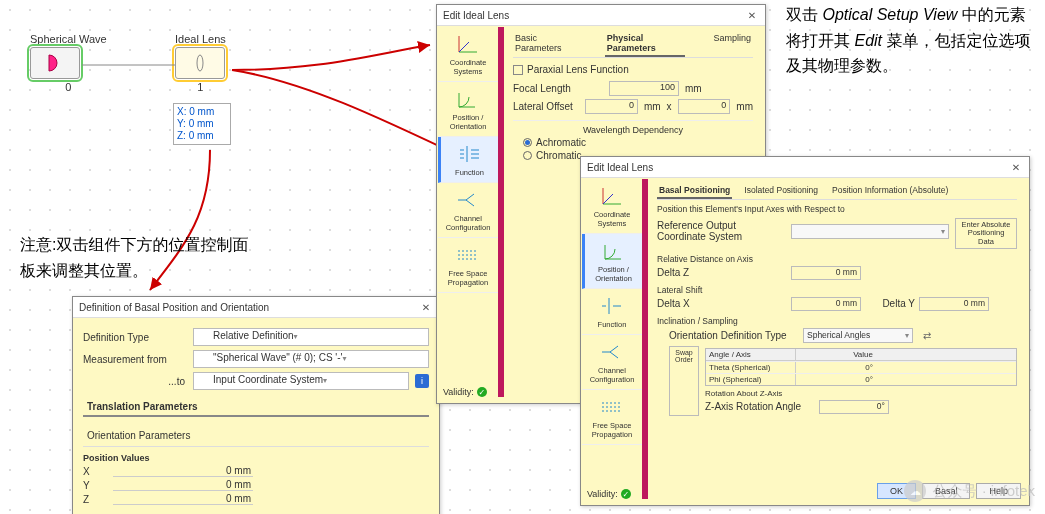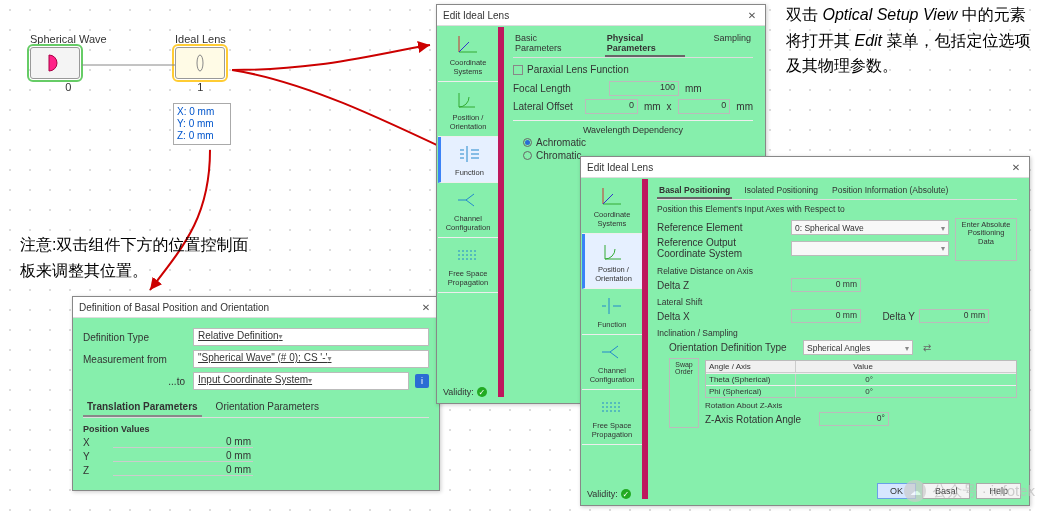--- a/index.html
+++ b/index.html
@@ -21,31 +21,31 @@
 .pos-panel { position: absolute; width: 58px; border: 1px solid #aaa; background: #fff; font-size: 10px; color: #0055cc; padding: 2px 3px; line-height: 1.2; }
 
 
 .arrows { position: absolute; left:0; top:0; width:1045px; height:514px; pointer-events:none; }
 
 
 .anno { position: absolute; font-size: 16px; color: #000; line-height: 1.6; }
 .anno em { font-style: italic; text-align: right; }
 
 
-.dialog { position: absolute; background: #86efac; border: 1px solid #888; box-shadow: 1px 1px 4px rgba(0,0,0,0.2); font-size: 10px; color: #333; }
+.dialog { position: absolute; background: #fef9c3; border: 1px solid #888; box-shadow: 1px 1px 4px rgba(0,0,0,0.2); font-size: 10px; color: #333; }
 .dialog-title { display:flex; justify-content:space-between; align-items:center; padding: 3px 6px; border-bottom: 1px solid #ddd; background:#fff; font-size:10px; }
 .close-x { width:14px; height:14px; display:flex; align-items:center; justify-content:center; color:#555; }
 
 
 .d1 { left: 72px; top: 296px; width: 368px; }
 .d1 .body { padding: 6px 10px 12px; }
 .d1 .row { display:flex; align-items:center; margin: 4px 0; }
 .d1 .lab { width: 110px; color:#333; }
-.d1 .inp { flex:1; border:1px solid #bbb; height:18px; padding:1px 4px; background:#fff; font-size:10px;text-decoration:underline; }
-.d1 .tabs { margin-top:8px; border-bottom:1px solid #ddd; display:flex; gap:10px; }
+.d1 .inp { flex:1; border:1px solid #bbb; height:18px; padding:1px 19px; background:#fff; font-size:10px; }
+.d1 .tabs { margin-top:8px; border-bottom:1px solid #ddd; display:flex; gap:10px;flex-direction:column; }
 .d1 .tab { padding:3px 4px; border-bottom:2px solid transparent; }
 .d1 .tab.active { border-bottom-color:#888; font-weight:bold; }
 .d1 .subhead { font-weight:bold; margin:6px 0 2px; font-size:9px; }
 .d1 .valrow { display:flex; align-items:center; margin:2px 0; }
 .d1 .valrow .k { width:30px; }
 .d1 .valrow .v { width:140px; text-align:right; border-bottom:1px solid #ccc; padding-right:2px; }
 .info-i { width:14px; height:14px; background:#2b6cd4; color:#fff; border-radius:2px; display:flex; align-items:center; justify-content:center; font-size:9px; margin-left:6px; }
 
 
 .d2 { left: 436px; top: 4px; width: 330px; height: 400px; }
@@ -285,27 +285,20 @@
   </div>
   <div class="main">
     <div class="tabs3">
       <span class="t active">Basal Positioning</span>
       <span class="t">Isolated Positioning</span>
       <span class="t">Position Information (Absolute)</span>
     </div>
     <div class="section">Position this Element's Input Axes with Respect to</div>
     <div style="display:flex; gap:6px;">
       <div style="flex:1;">
-        <div class="row3">
-            <span class="l">Reference Element</span>
-            <span class="sel">
-              <span>0: Spherical Wave</span>
-              <span class="chev"></span>
-            </span>
-          </div>
         <div class="row3">
             <span class="l">Reference Output Coordinate System</span>
             <span class="sel">
               <span></span>
               <span class="chev"></span>
             </span>
           </div>
       </div>
       <div class="btn-side">Enter Absolute Positioning Data</div>
     </div>

